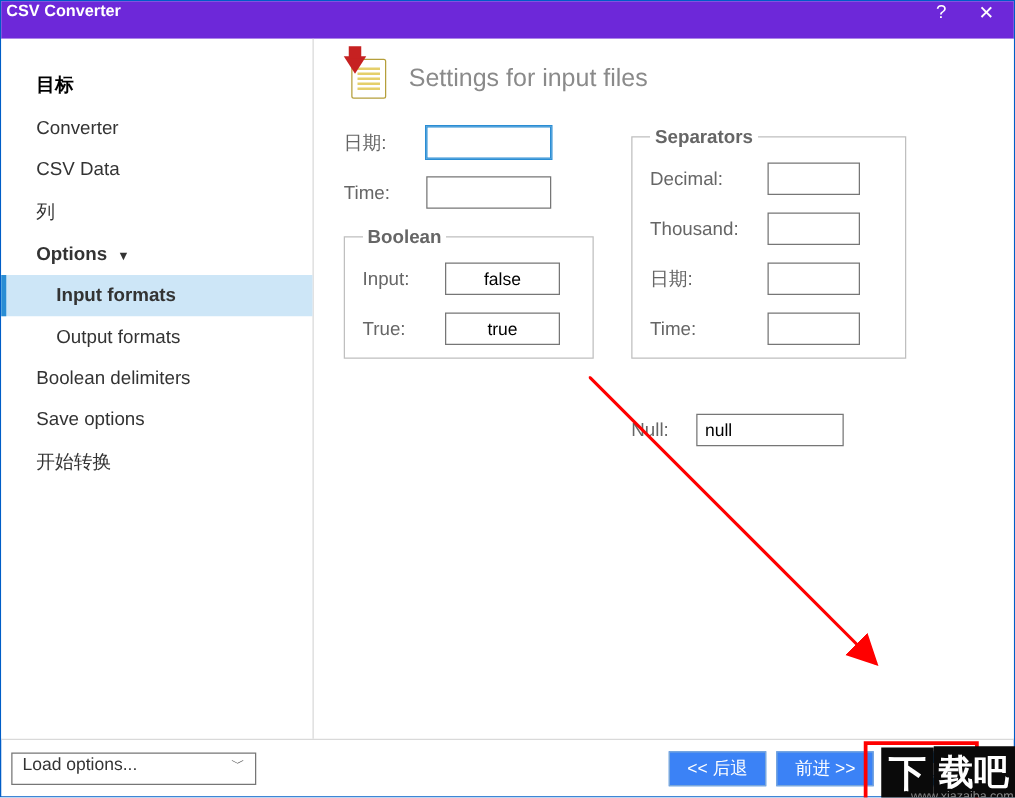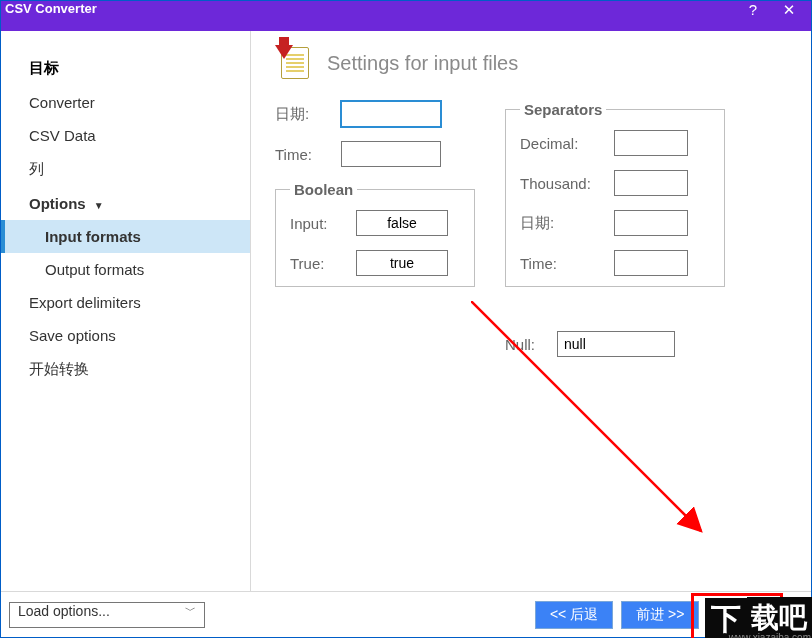--- a/index.html
+++ b/index.html
@@ -87,21 +87,21 @@
       <div class="side-item">CSV Data</div>
       <div class="side-item">列</div>
 
       <div class="side-item expanded">
         <span>Options</span>
         <span class="caret">▼</span>
       </div>
       <div class="side-sub active">Input formats</div>
       <div class="side-sub">Output formats</div>
 
-      <div class="side-item">Export delimiters</div>
+      <div class="side-item">Boolean delimiters</div>
       <div class="side-item">Save options</div>
       <div class="side-item">开始转换</div>
     </div>
 
     <div class="main">
       <div class="header">
         <div class="iconbox">
           <div class="doc"></div>
           <div class="arrow-dn"></div>
         </div>

